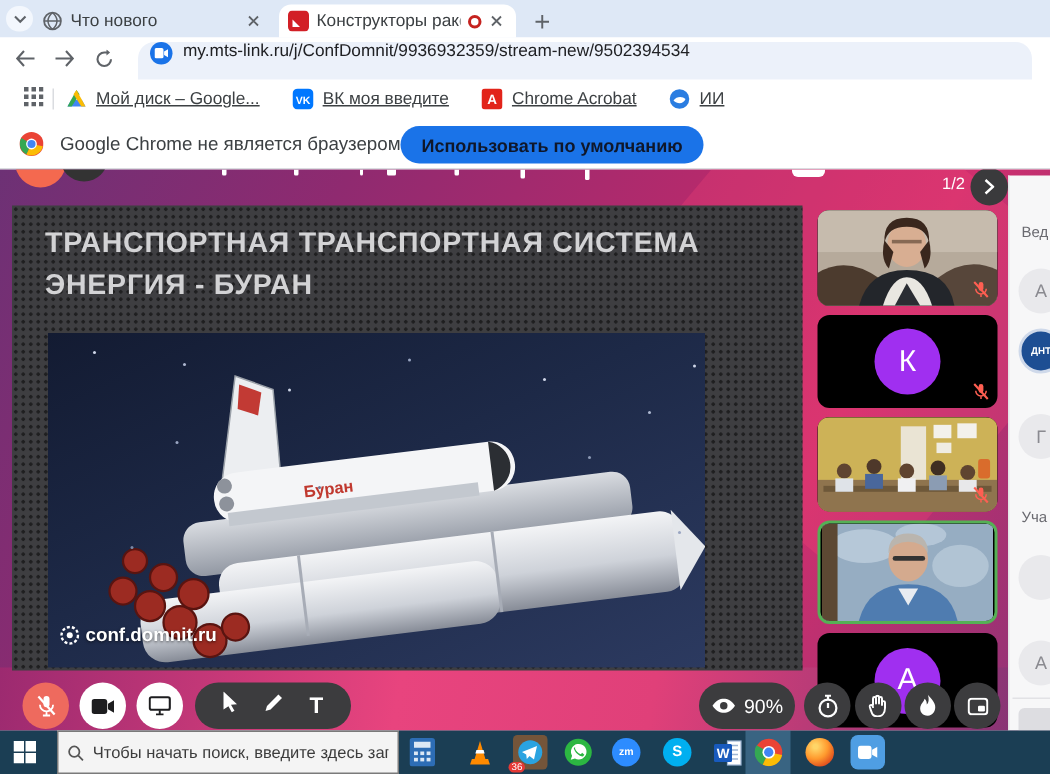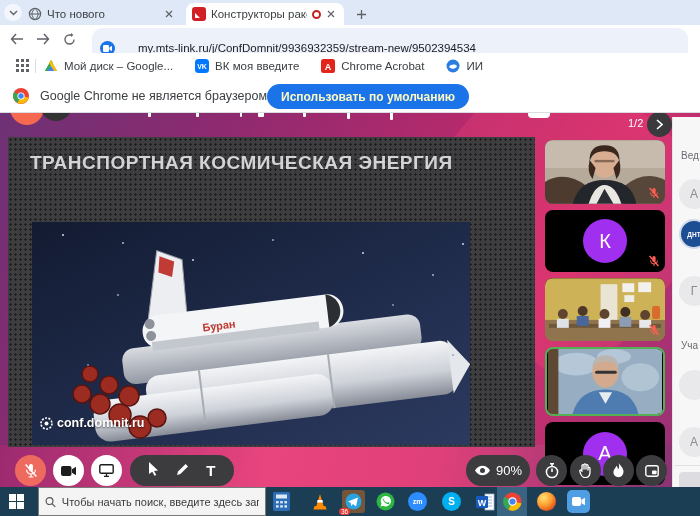--- a/index.html
+++ b/index.html
@@ -14,34 +14,34 @@
   .tab.active { left:186px; width:158px; background:#fff; border-radius:8px 8px 0 0; }
   .tab .title { flex:1; overflow:hidden; white-space:nowrap; margin:0 5px; }
   .tab-close { width:14px; height:14px; display:flex; align-items:center; justify-content:center; border-radius:50%; }
   .favicon { width:14px; height:14px; flex:0 0 14px; }
   .rec-dot { width:9px; height:9px; border-radius:50%; background:#fff; border:2.5px solid #c5221f; margin-right:3px; flex:0 0 9px; }
   .newtab { position:absolute; left:352px; top:5px; width:18px; height:18px; display:flex; align-items:center; justify-content:center; }
 
   
   .addressbar { position:absolute; top:25px; left:0; width:700px; height:28px; background:#fff; display:flex; align-items:center; }
   .navbtn { width:18px; height:18px; display:flex; align-items:center; justify-content:center; margin-left:8px; color:#5f6368; }
-  .omnibox { position:absolute; left:92px; top:3px; width:596px; height:40px; background:#ecf1fa; border-radius:11px; display:flex; align-items:center; padding:0 8px;gap:16px; }
+  .omnibox { position:absolute; left:92px; top:3px; width:596px; height:40px; background:#ecf1fa; border-radius:11px; display:flex; align-items:flex-start; padding:0 8px; }
   .cam-badge { width:15px; height:15px; border-radius:50%; background:#1a73e8; display:flex; align-items:center; justify-content:center; margin-right:7px; flex:0 0 15px; }
   .url { font-size:11.5px; color:#202124; white-space:nowrap; overflow:hidden; }
 
   
   .bookmarks { position:absolute; top:53px; left:0; width:700px; height:26px; background:#fff; display:flex; align-items:center; font-size:11.5px; color:#3c4043; }
   .bm-sep { width:1px; height:14px; background:#dadce0; margin:0 8px 0 6px; }
-  .bm-item { display:flex; align-items:center; gap:6px; margin-right:22px; white-space:nowrap; }
+  .bm-item { display:flex; align-items:center; gap:6px; margin-right:22px; white-space:nowrap;text-decoration:underline; }
   .bm-ico { width:14px; height:14px; }
 
   
   .notifbar { position:absolute; top:79px; left:0; width:700px; height:34px; background:#fff; border-bottom:1px solid #dadce0; display:flex; align-items:center; }
   .notif-text { font-size:12.5px; color:#3c4043; margin-left:24px; }
-  .notif-btn { position:absolute; left:267px; top:5px; height:25px; padding:0 14px; background:#1a73e8; color:#fef9c3; font-size:12px; font-weight:bold; border:none; border-radius:13px; display:flex; align-items:center; }
+  .notif-btn { position:absolute; left:267px; top:5px; height:25px; padding:0 14px; background:#1a73e8; color:#0f172a; font-size:12px; font-weight:bold; border:none; border-radius:13px; display:flex; align-items:center; }
 
   
   .conference { position:absolute; top:113px; left:0; width:700px; height:374px; overflow:hidden;
     background:linear-gradient(118deg,#6d3175 0%,#8f2a70 26%,#b42a6c 52%,#cf2f6e 72%,#8a3376 100%); }
   .pinkband { position:absolute; left:0; top:332px; width:700px; height:42px;
     background:linear-gradient(100deg,#9c2a70 0%,#e8447e 38%,#e04079 62%,#7e3374 100%); }
   .diag1 { position:absolute; left:430px; top:-30px; width:260px; height:260px; background:rgba(255,70,120,0.25); transform:rotate(40deg); }
   .sliver { position:absolute; top:0; height:4px; background:#fff; border-radius:0 0 1px 1px; }
   .hdr-circle { position:absolute; border-radius:50%; }
   .pager { position:absolute; left:628px; top:4px; color:#fff; font-size:11px; }
@@ -236,21 +236,22 @@
     <span class="sliver" style="left:528px;width:22px;height:5px;border-radius:0 0 4px 4px"></span>
     <span class="pager">1/2</span>
     <div class="next-btn">
       <svg width="7" height="11" viewBox="0 0 7 11">
           <path d="M1 1l5 4.5L1 10" stroke="#fff" stroke-width="1.6" fill="none"></path>
         </svg>
     </div>
 
     <div class="slide">
       <div class="slide-title">
-        <div>ТРАНСПОРТНАЯ КОСМИЧЕСКАЯ ЭНЕРГИЯ</div>
+        <div>ТРАНСПОРТНАЯ ТРАНСПОРТНАЯ СИСТЕМА</div>
+        <div>ЭНЕРГИЯ - БУРАН</div>
       </div>
       <div class="slide-img">
         <div class="stars"></div>
         <svg width="438" height="223" viewBox="0 0 438 223">
           <defs>
             <linearGradient id="cyl" x1="0" y1="0" x2="0" y2="1">
               <stop offset="0" stop-color="#f3f4f6"></stop>
                 <stop offset=".55" stop-color="#ced2d9"></stop>
                 <stop offset="1" stop-color="#878c97"></stop>
             </linearGradient>

